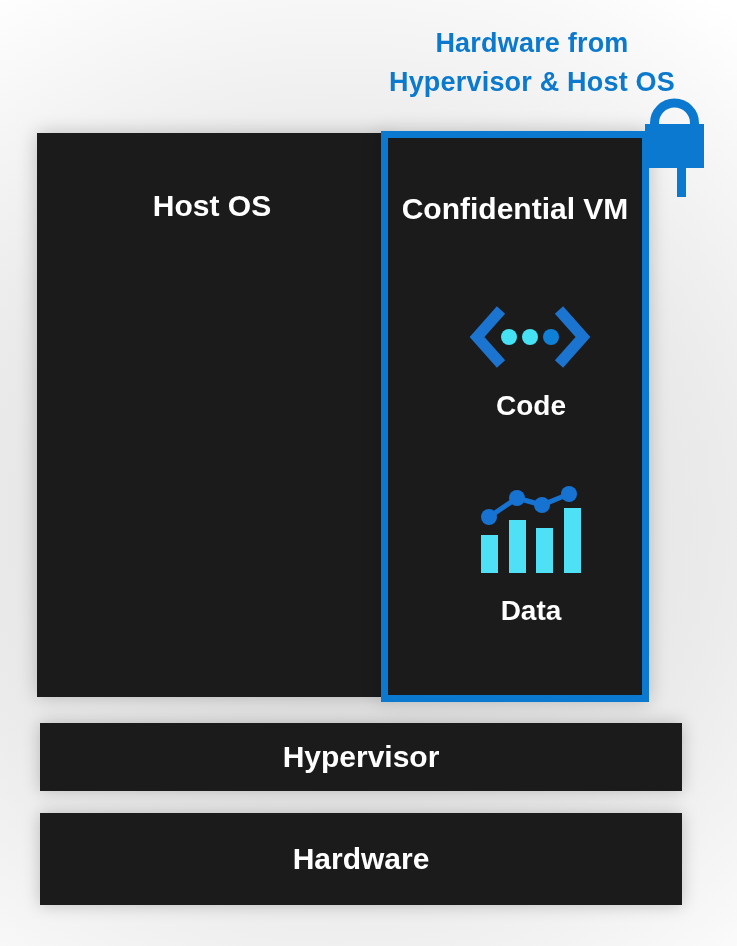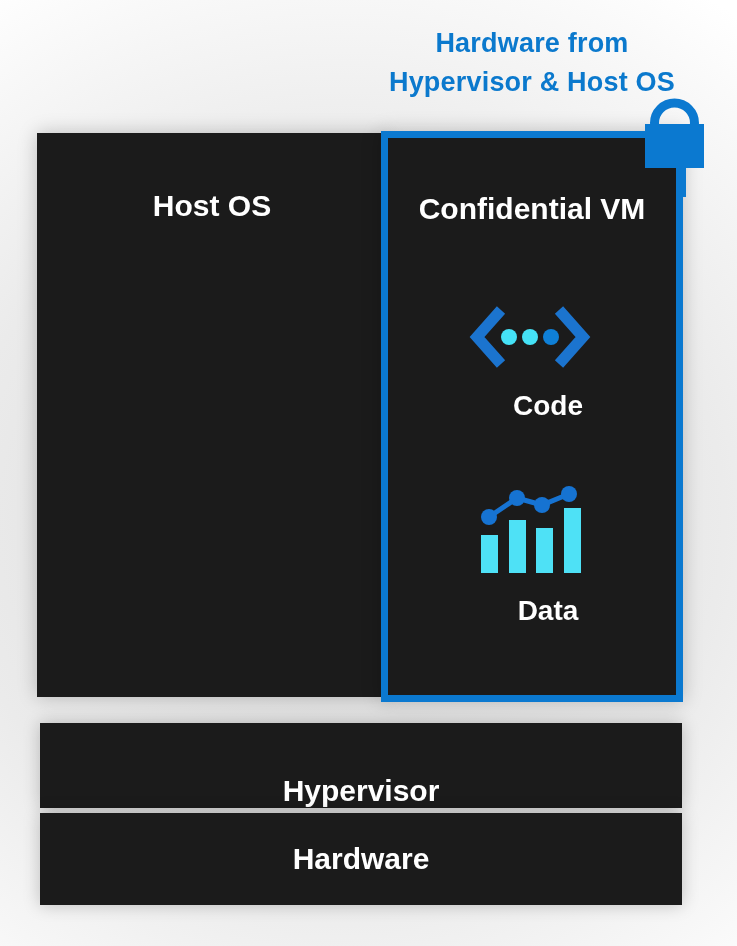--- a/index.html
+++ b/index.html
@@ -27,21 +27,21 @@
     position: absolute;
     background: #1b1b1b;
     box-shadow: 0 0 18px rgba(0,0,0,0.22);
   }
   .box-host {
     left: 37px; top: 133px;
     width: 350px; height: 564px;
   }
   .box-vm {
     left: 381px; top: 131px;
-    width: 302px; height: 571px;
+    width: 268px; height: 571px;
     border: 7px solid #0b79d0;
     box-sizing: border-box;
   }
   .box-title {
     margin-top: 56px;
     width: 100%;
     text-align: center;
     color: #ffffff;
     font-size: 30px;
     font-weight: 700;
@@ -63,21 +63,21 @@
     width: 642px;
     background: #1b1b1b;
     box-shadow: 0 0 16px rgba(0,0,0,0.22);
     display: flex;
     align-items: center;
     justify-content: center;
     color: #ffffff;
     font-size: 30px;
     font-weight: 700;
   }
-  .bar-hypervisor { top: 723px; height: 85px; align-items: flex-end; }
+  .bar-hypervisor { top: 723px; height: 68px; }
   .bar-hardware  { top: 813px; height: 92px; }
 </style>
 </head>
 <body>
 
 <div class="canvas">
 
   <div class="caption">
     <div>Hardware from</div>
     <div>Hypervisor &amp; Host OS</div>

